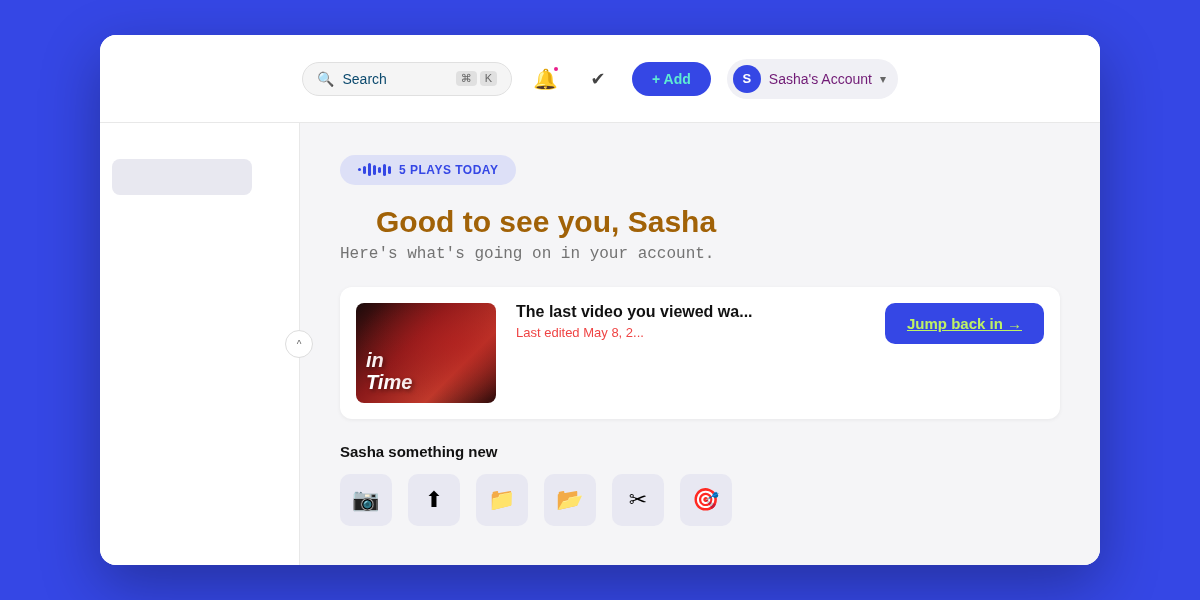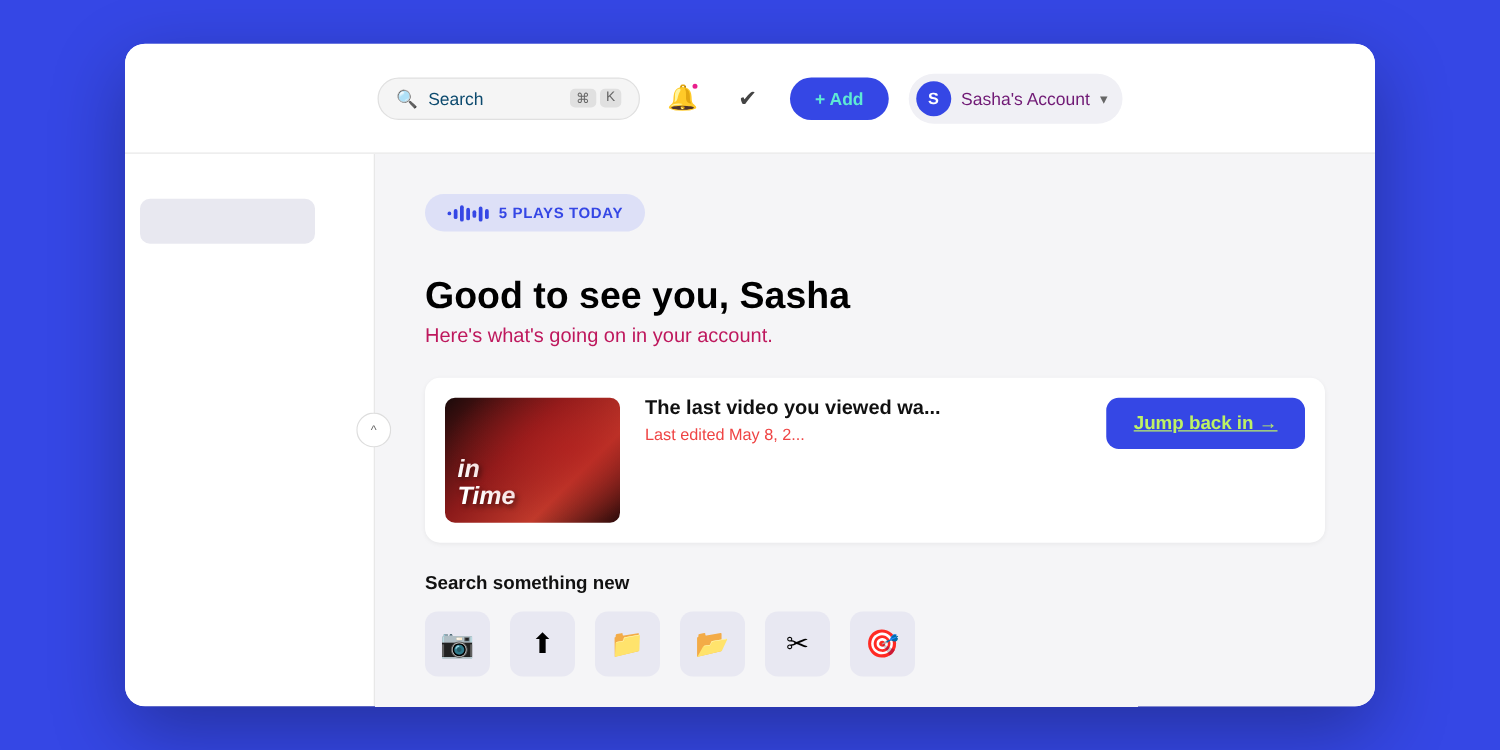--- a/index.html
+++ b/index.html
@@ -207,26 +207,26 @@
     .content-area {
       flex: 1;
       padding: 32px 40px;
       overflow-y: auto;
       background: #f5f5f7;
     }
 
     
     .plays-badge {
       display: inline-flex;
-      align-items: flex-end;
+      align-items: flex-start;
       gap: 8px;
       background: #dde0f7;
       border-radius: 20px;
       padding: 8px 18px;
-      margin-bottom: 35px;
+      margin-bottom: 20px;
     }
 
     .waveform {
       display: flex;
       align-items: center;
       gap: 2px;
     }
 
     .waveform-bar {
       background: #3547E5;
@@ -238,28 +238,30 @@
       font-size: 12px;
       font-weight: 700;
       color: #3547E5;
       letter-spacing: 0.5px;
     }
 
     
     .welcome-title {
       font-size: 30px;
       font-weight: 800;
-      color: #000000;
+      color: #a16207;
       margin-bottom: 6px;
+      margin-left: 36px;
     }
 
     .welcome-subtitle {
       font-size: 16px;
-      color: #be185d;
+      color: #737373;
       margin-bottom: 24px;
+      font-family: Liberation Mono, monospace;
     }
 
     
     .last-video-card {
       background: #ffffff;
       border-radius: 12px;
       padding: 16px;
       display: flex;
       align-items: flex-start;
       gap: 20px;
@@ -432,21 +434,21 @@
         <div class="video-info">
           <div class="video-description">The last video you viewed wa...</div>
           <div class="video-date">Last edited May 8, 2...</div>
         </div>
         <button class="jump-button">
           <span>Jump back in →</span>
         </button>
       </div>
 
       
-      <div class="create-title">Search something new</div>
+      <div class="create-title">Sasha something new</div>
       <div class="create-icons-row">
         <div class="create-icon-item">📷</div>
         <div class="create-icon-item">⬆</div>
         <div class="create-icon-item">📁</div>
         <div class="create-icon-item">📂</div>
         <div class="create-icon-item">✂</div>
         <div class="create-icon-item">🎯</div>
       </div>
 
     </div>

